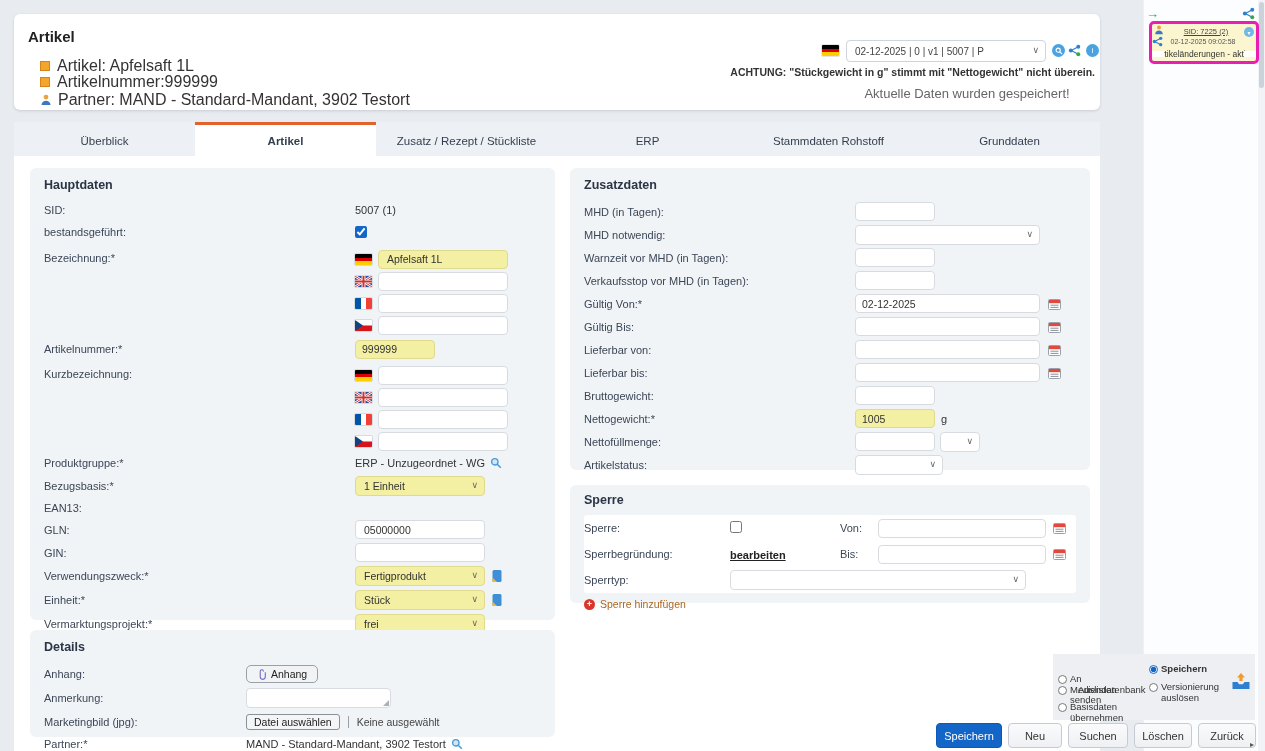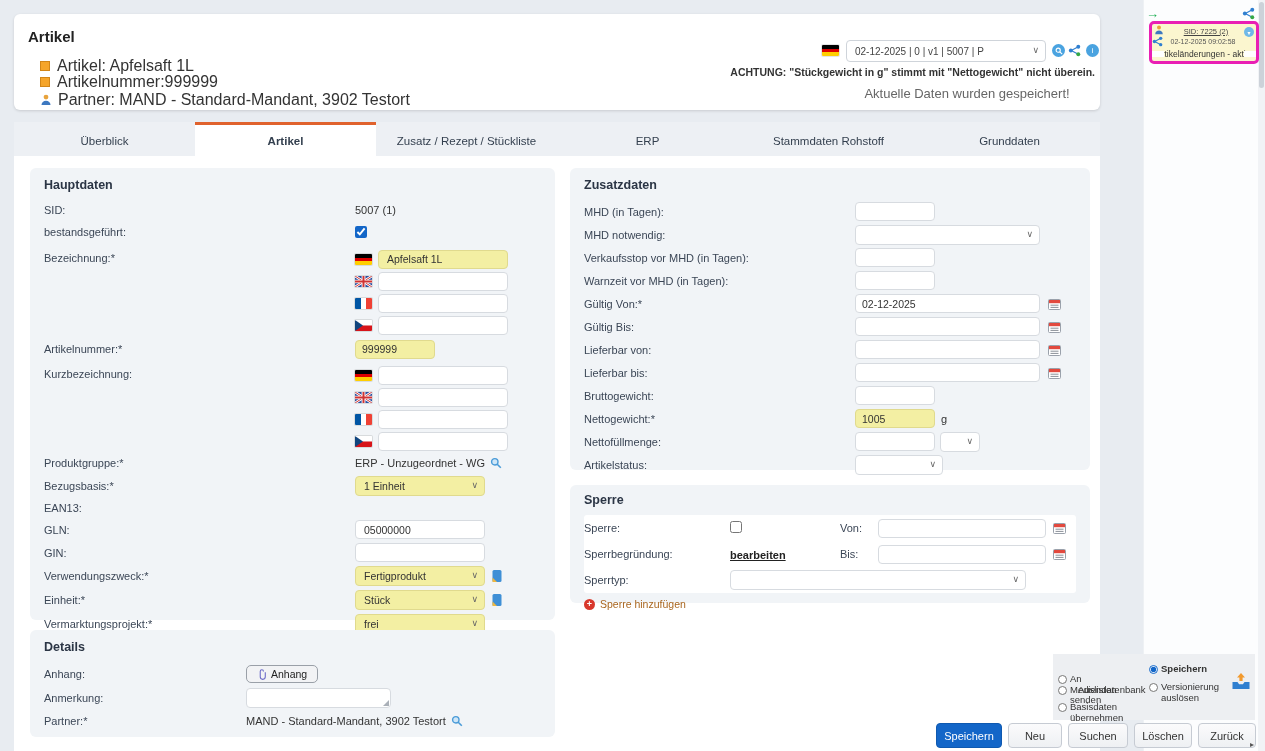--- a/index.html
+++ b/index.html
@@ -319,20 +319,25 @@
         </svg>
       <span>Anhang</span>
     </span>
   </div>
 
   <div class="frow" style="height:24px;">
     <span class="flabel lw-d">Anmerkung:</span>
     <div class="ta"></div>
   </div>
 
+  <div class="frow" style="height:23px;">
+    <span class="flabel lw-d">Marketingbild (jpg):</span>
+    <span class="filebtn">Datei auswählen</span>
+    <span class="filestat">Keine ausgewählt</span>
+  </div>
 
   <div class="frow" style="height:22px;">
     <span class="flabel lw-d">Partner:*</span>
     <span class="val">MAND - Standard-Mandant, 3902 Testort</span>
     <svg class="mag" style="margin-left:5px;" width="12" height="12" viewBox="0 0 12 12">
         <circle cx="4.8" cy="4.8" r="3.2" fill="#cfe6f7" stroke="#4a9bd8" stroke-width="1.4"></circle>
         <line x1="7.2" y1="7.2" x2="10.8" y2="10.8" stroke="#4a9bd8" stroke-width="1.6"></line>
       </svg>
   </div>
 </div>
@@ -344,25 +349,25 @@
     <span class="flabel lw-z">MHD (in Tagen):</span>
     <input class="inp w60" style="">
   </div>
   <div class="frow" style="height:23px;">
     <span class="flabel lw-z">MHD notwendig:</span>
     <div class="sel w185">
         <span class="chev">∨</span>
       </div>
   </div>
   <div class="frow" style="height:23px;">
+    <span class="flabel lw-z">Warnzeit vor MHD (in Tagen):</span>
+    <input class="inp w60" style="">
+  </div>
+  <div class="frow" style="height:23px;">
     <span class="flabel lw-z">Verkaufsstop vor MHD (in Tagen):</span>
-    <input class="inp w60" style="">
-  </div>
-  <div class="frow" style="height:23px;">
-    <span class="flabel lw-z">Warnzeit vor MHD (in Tagen):</span>
     <input class="inp w60" style="">
   </div>
   <div class="frow" style="height:23px;">
     <span class="flabel lw-z">Gültig Von:*</span>
     <input class="inp w185" value="02-12-2025" style="">
     <svg style="margin-left:8px;" width="13" height="12" viewBox="0 0 13 12">
         <rect x="0.5" y="1.5" width="12" height="10" rx="1" fill="#fff" stroke="#9aa1ab"></rect>
         <path d="M1 2h11v3.2H1z" fill="#e2493e"></path>
         <line x1="2.5" y1="7.2" x2="10.5" y2="7.2" stroke="#8a9098"></line>
         <line x1="2.5" y1="9.4" x2="10.5" y2="9.4" stroke="#8a9098"></line>

